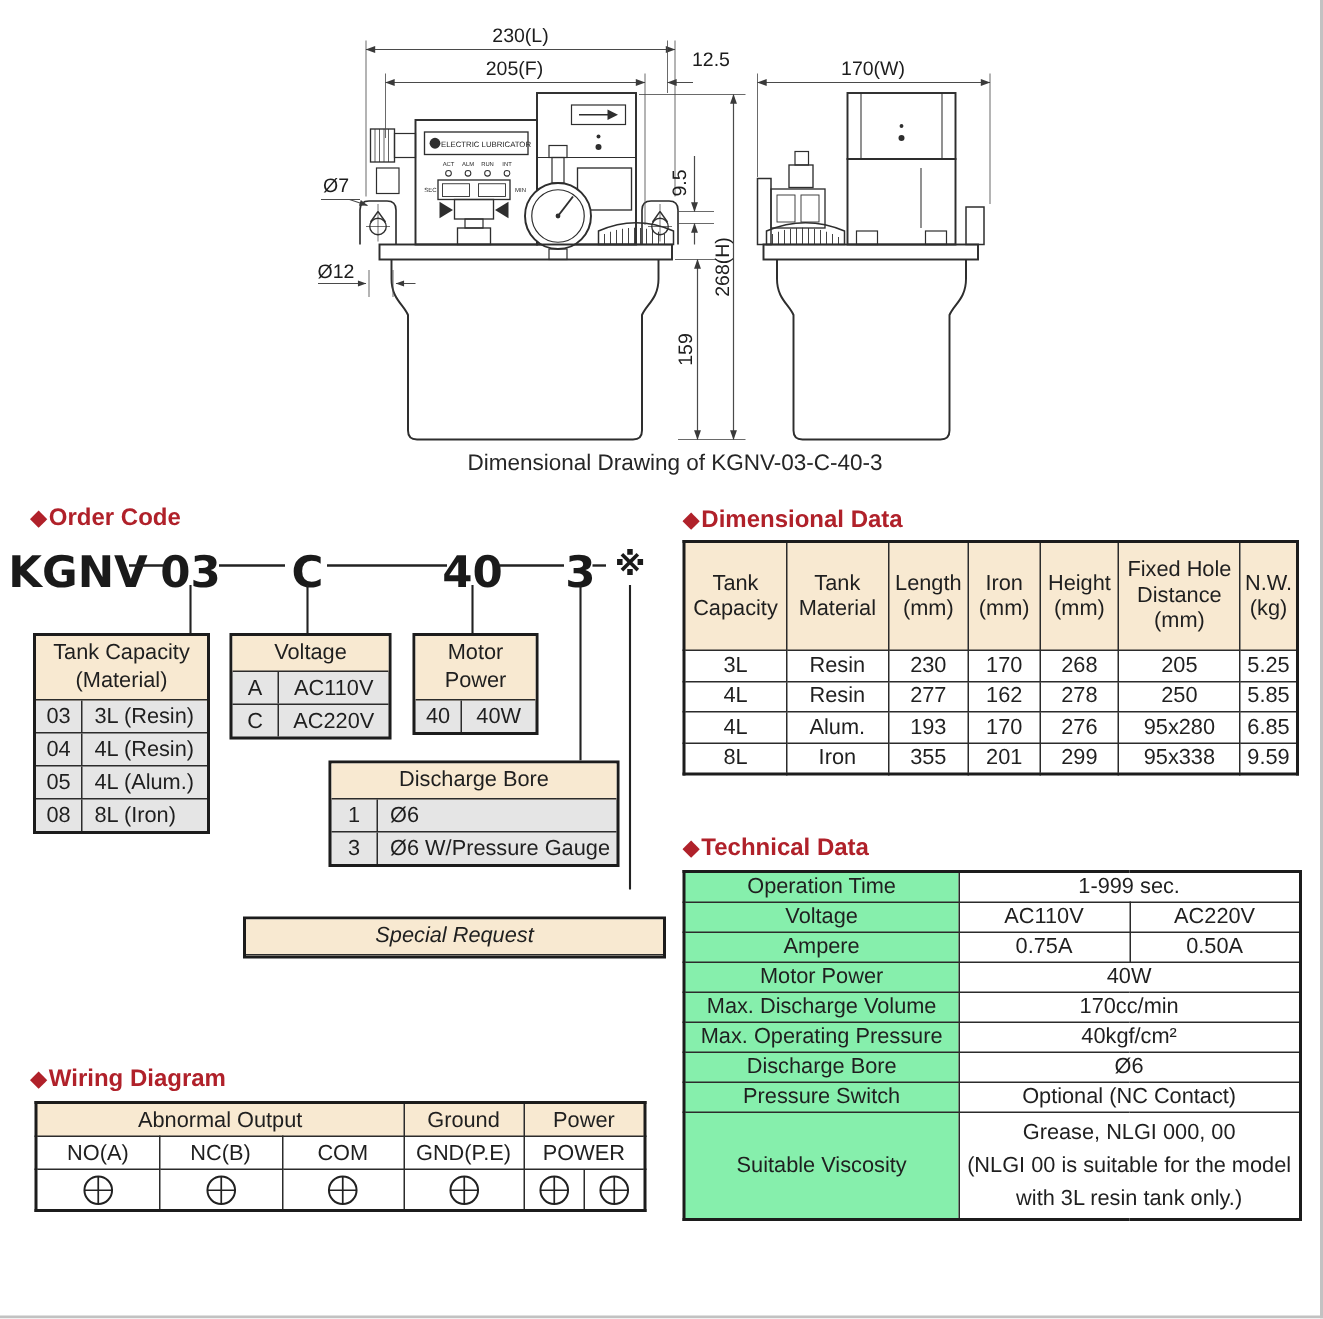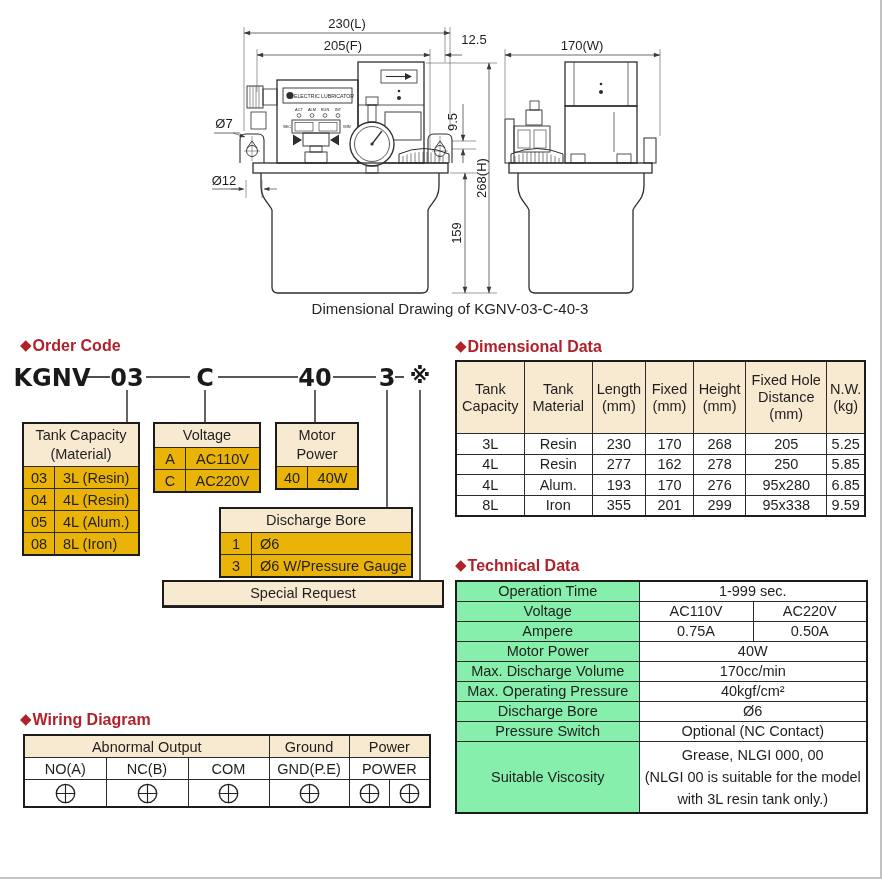--- a/index.html
+++ b/index.html
@@ -6,35 +6,35 @@
   #page{position:relative;width:882px;height:879px;background:#fff;box-sizing:border-box;
         border-right:2px solid #c2c2c2;border-bottom:2px solid #c2c2c2;overflow:hidden;
         font-family:"Liberation Sans",sans-serif;color:#1f1f1f;}
   .abs{position:absolute;}
   
   .sec-head{position:absolute;font-size:16px;font-weight:bold;color:#b0212a;display:flex;align-items:center;line-height:19px;}
   .sec-head .dia{font-family:"DejaVu Sans","Liberation Sans",sans-serif;font-size:15px;margin-right:1px;}
   
   #caption{position:absolute;left:215px;top:300px;width:470px;text-align:center;font-size:15px;color:#262626;}
   
-  .code-part{position:absolute;top:364px;font-size:24px;font-weight:600;color:#1a1a1a;
+  .code-part{position:absolute;top:364px;font-size:29px;font-weight:600;color:#1a1a1a;
              transform:translateX(-50%);font-family:"DejaVu Sans","Liberation Sans",sans-serif;white-space:nowrap;}
   
-  .cbox{position:absolute;border:2px solid #1c1c1c;background:#eab308;font-size:14.5px;color:#1f1f1f;}
+  .cbox{position:absolute;border:2px solid #1c1c1c;background:#e5e5e5;font-size:14.5px;color:#1f1f1f;}
   .cb-head{background:#f8e9d1;text-align:center;padding:2px 4px;border-bottom:1.5px solid #2b2b2b;line-height:19px;}
   .cb-row{display:flex;align-items:stretch;height:21px;}
   .cb-row + .cb-row{border-top:1.5px solid #2b2b2b;}
   .cb-code{width:30px;display:flex;align-items:center;justify-content:center;border-right:1.5px solid #2b2b2b;flex:none;}
   .cb-label{flex:1;display:flex;align-items:center;padding-left:8px;}
   .cbox.center .cb-label{justify-content:center;padding-left:0;}
   #box-tank{left:22px;top:422px;width:114px;}
   #box-voltage{left:153px;top:422px;width:104px;}
   #box-motor{left:275px;top:422px;width:80px;}
   #box-discharge{left:219px;top:507px;width:190px;}
-  #box-special{left:162px;top:580px;width:278px;}
+  #box-special{left:162px;top:611px;width:278px;font-style:italic;}
   
   table{border-collapse:collapse;table-layout:fixed;}
   .dtable{position:absolute;left:455px;top:360px;width:411px;border:2.5px solid #1c1c1c;font-size:14.5px;text-align:center;}
   .dtable th{background:#f8e9d1;font-weight:normal;border:1.5px solid #2b2b2b;height:71px;padding:0 2px;line-height:17px;vertical-align:middle;}
   .dtable td{border:1.5px solid #2b2b2b;height:19.5px;padding:0;vertical-align:middle;}
   .ttable{position:absolute;left:455px;top:580px;width:411px;border:2.5px solid #1c1c1c;font-size:14.5px;text-align:center;}
   .ttable td{border:1.5px solid #2b2b2b;height:18.6px;padding:0 2px;vertical-align:middle;line-height:19px;}
   .ttable td.tlabel{background:#86efac;}
   .ttable tr.tall td{height:auto;line-height:22px;padding:2px 2px;}
   .wtable{position:absolute;left:23px;top:734px;width:406px;border:2.5px solid #1c1c1c;font-size:14.5px;text-align:center;}
@@ -324,21 +324,21 @@
         <col style="width:48px">
       <col style="width:52px">
         <col style="width:81px">
         <col style="width:38px">
     </colgroup>
     <thead>
         <tr>
           <th>Tank Capacity</th>
           <th>Tank Material</th>
           <th>Length (mm)</th>
-          <th>Fixed (mm)</th>
+          <th>Iron (mm)</th>
           <th>Height (mm)</th>
           <th>Fixed Hole Distance (mm)</th>
           <th>N.W. (kg)</th>
         </tr>
       </thead>
     <tbody>
         <tr>
           <td>3L</td>
           <td>Resin</td>
           <td>230</td>

